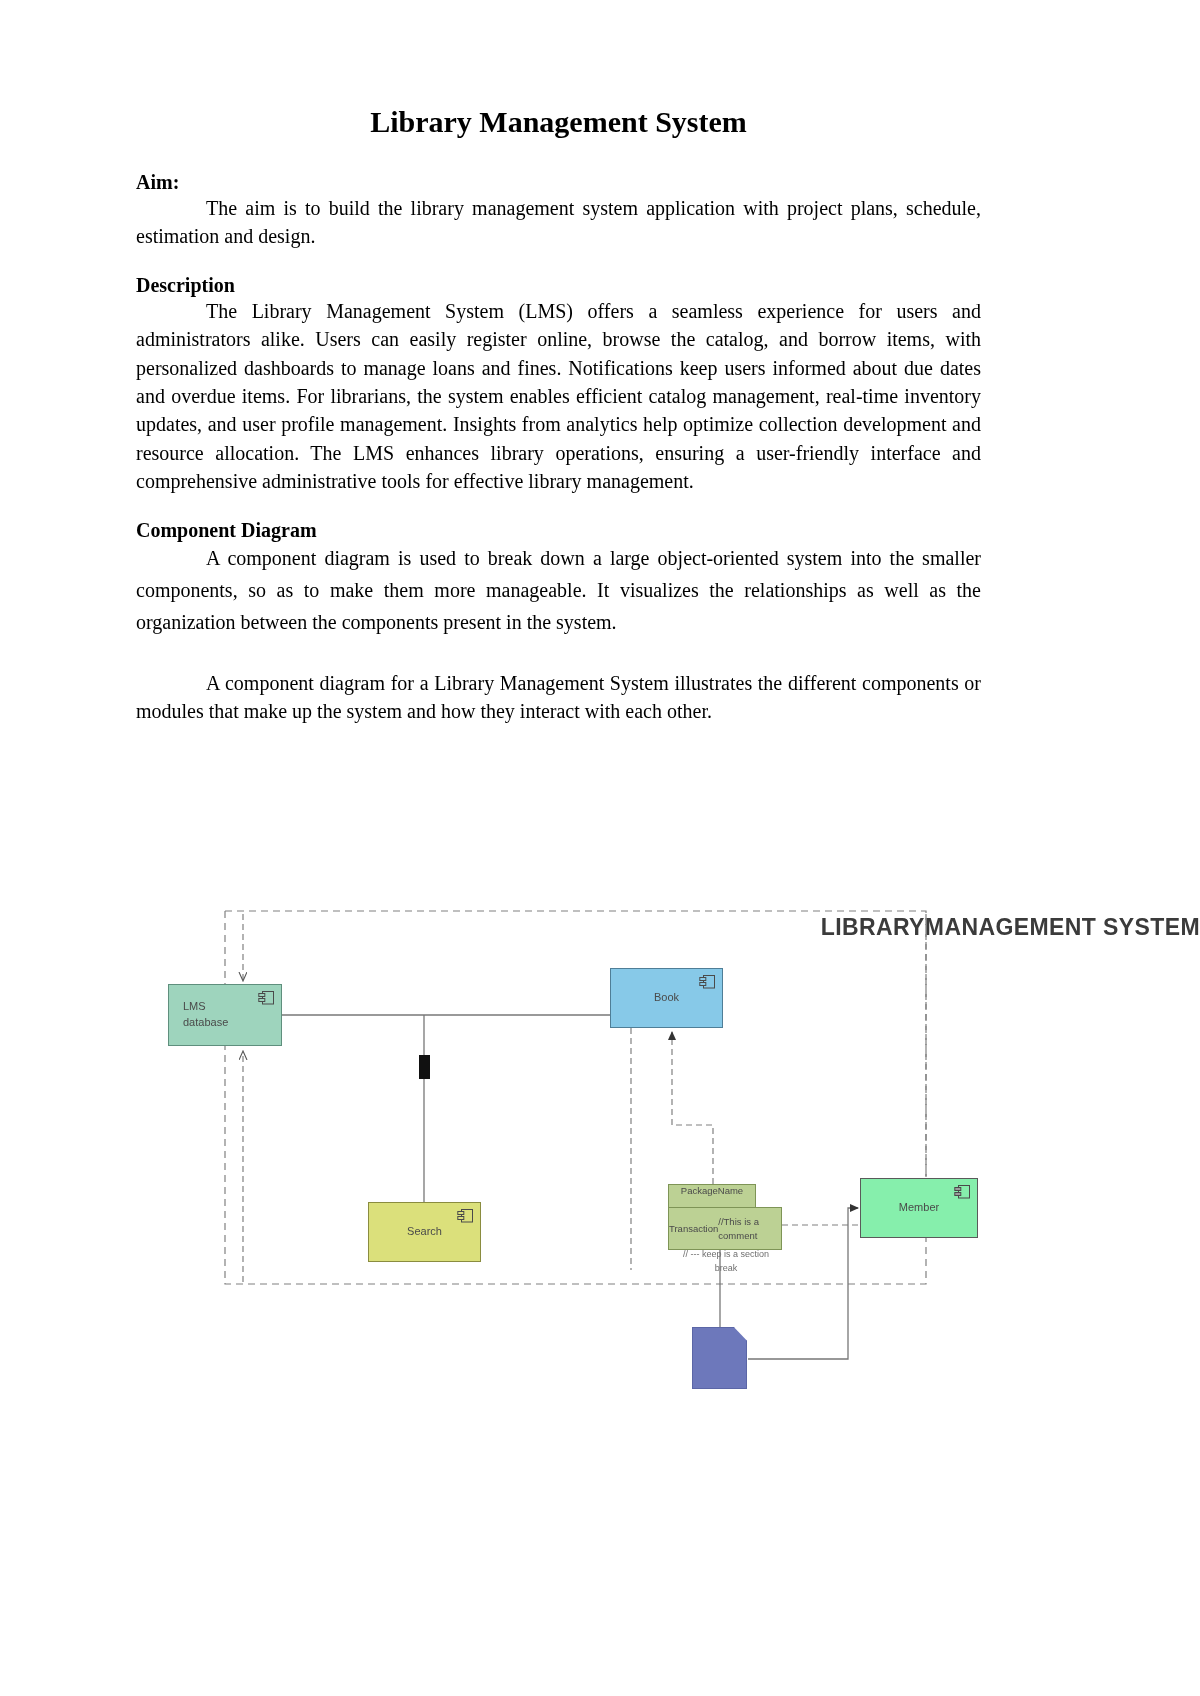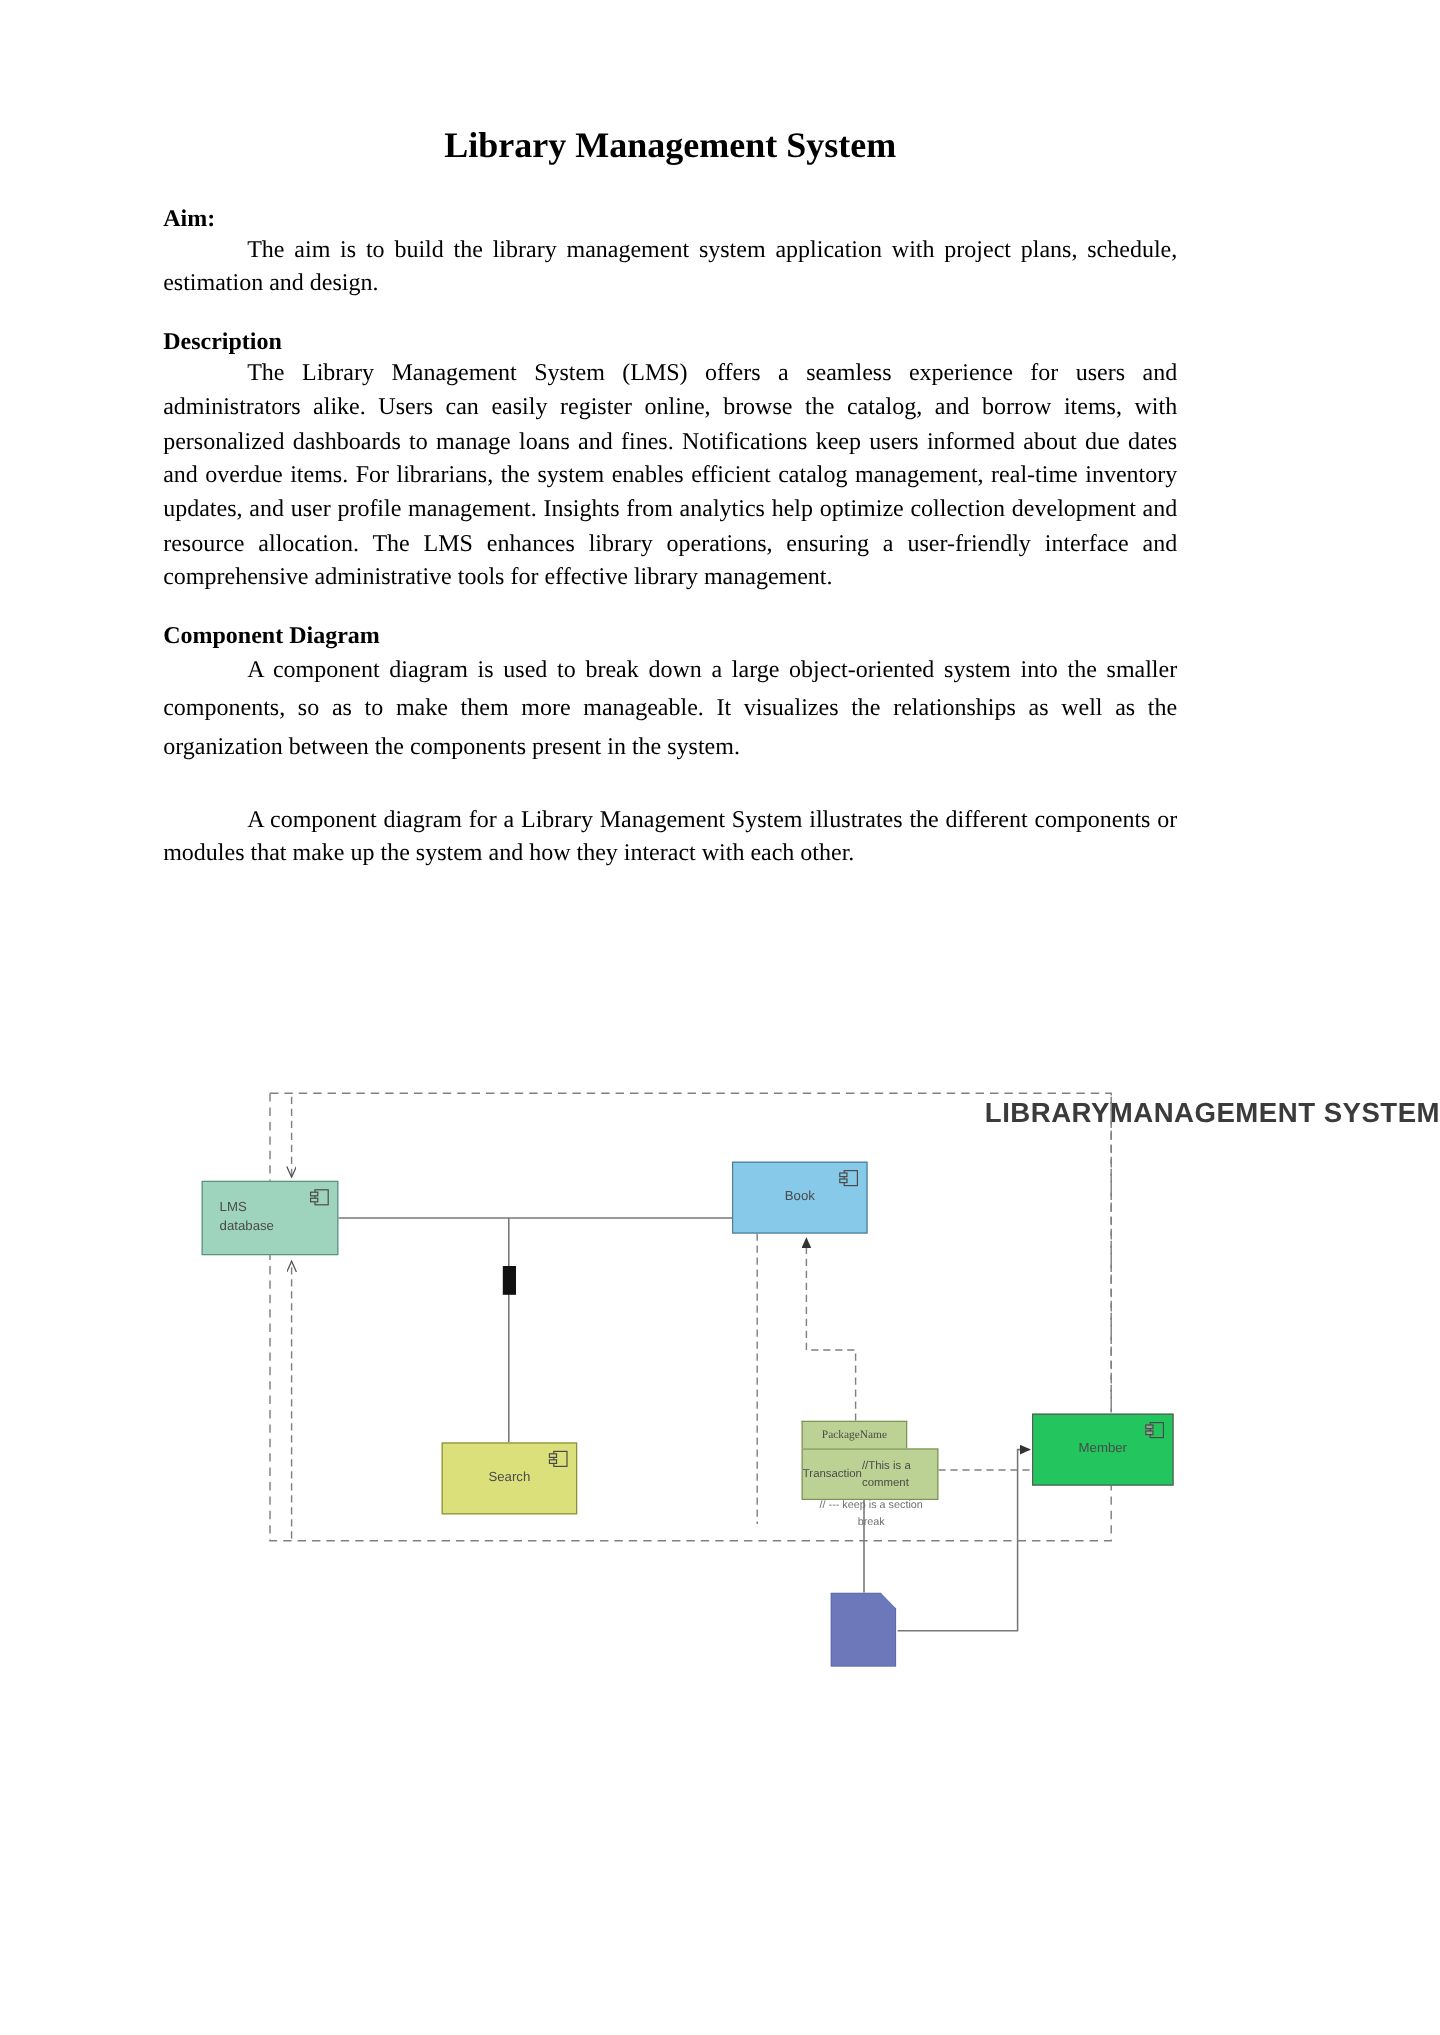--- a/index.html
+++ b/index.html
@@ -128,36 +128,36 @@
   .node-search {
     left: 368px; top: 332px;
     width: 113px; height: 60px;
     background: #dbe07b;
     border: 1px solid #8a8c3f;
     text-align: center;
   }
   .node-member {
     left: 860px; top: 308px;
     width: 118px; height: 60px;
-    background: #22c55e;
+    background: #86efac;
     border: 1px solid #5a5a5a;
   }
   
   .pkg-tab {
     position: absolute;
     left: 668px; top: 314px;
     width: 88px; height: 23px;
     background: #bcd194;
     border: 1px solid #7e9456;
     border-bottom: none;
     box-sizing: border-box;
-    font-family: Liberation Serif, serif;
+    font-family: Liberation Sans, sans-serif;
     font-size: 9.5px;
     color: #4a4a4a;
-    display: flex; align-items: center; justify-content: center;
+    display: flex; align-items: flex-start; justify-content: center;
   }
   .pkg-body {
     position: absolute;
     left: 668px; top: 337px;
     width: 114px; height: 43px;
     background: #bcd194;
     border: 1px solid #7e9456;
     box-sizing: border-box;
     font-family: "Liberation Sans", "DejaVu Sans", sans-serif;
     font-size: 9.5px;

